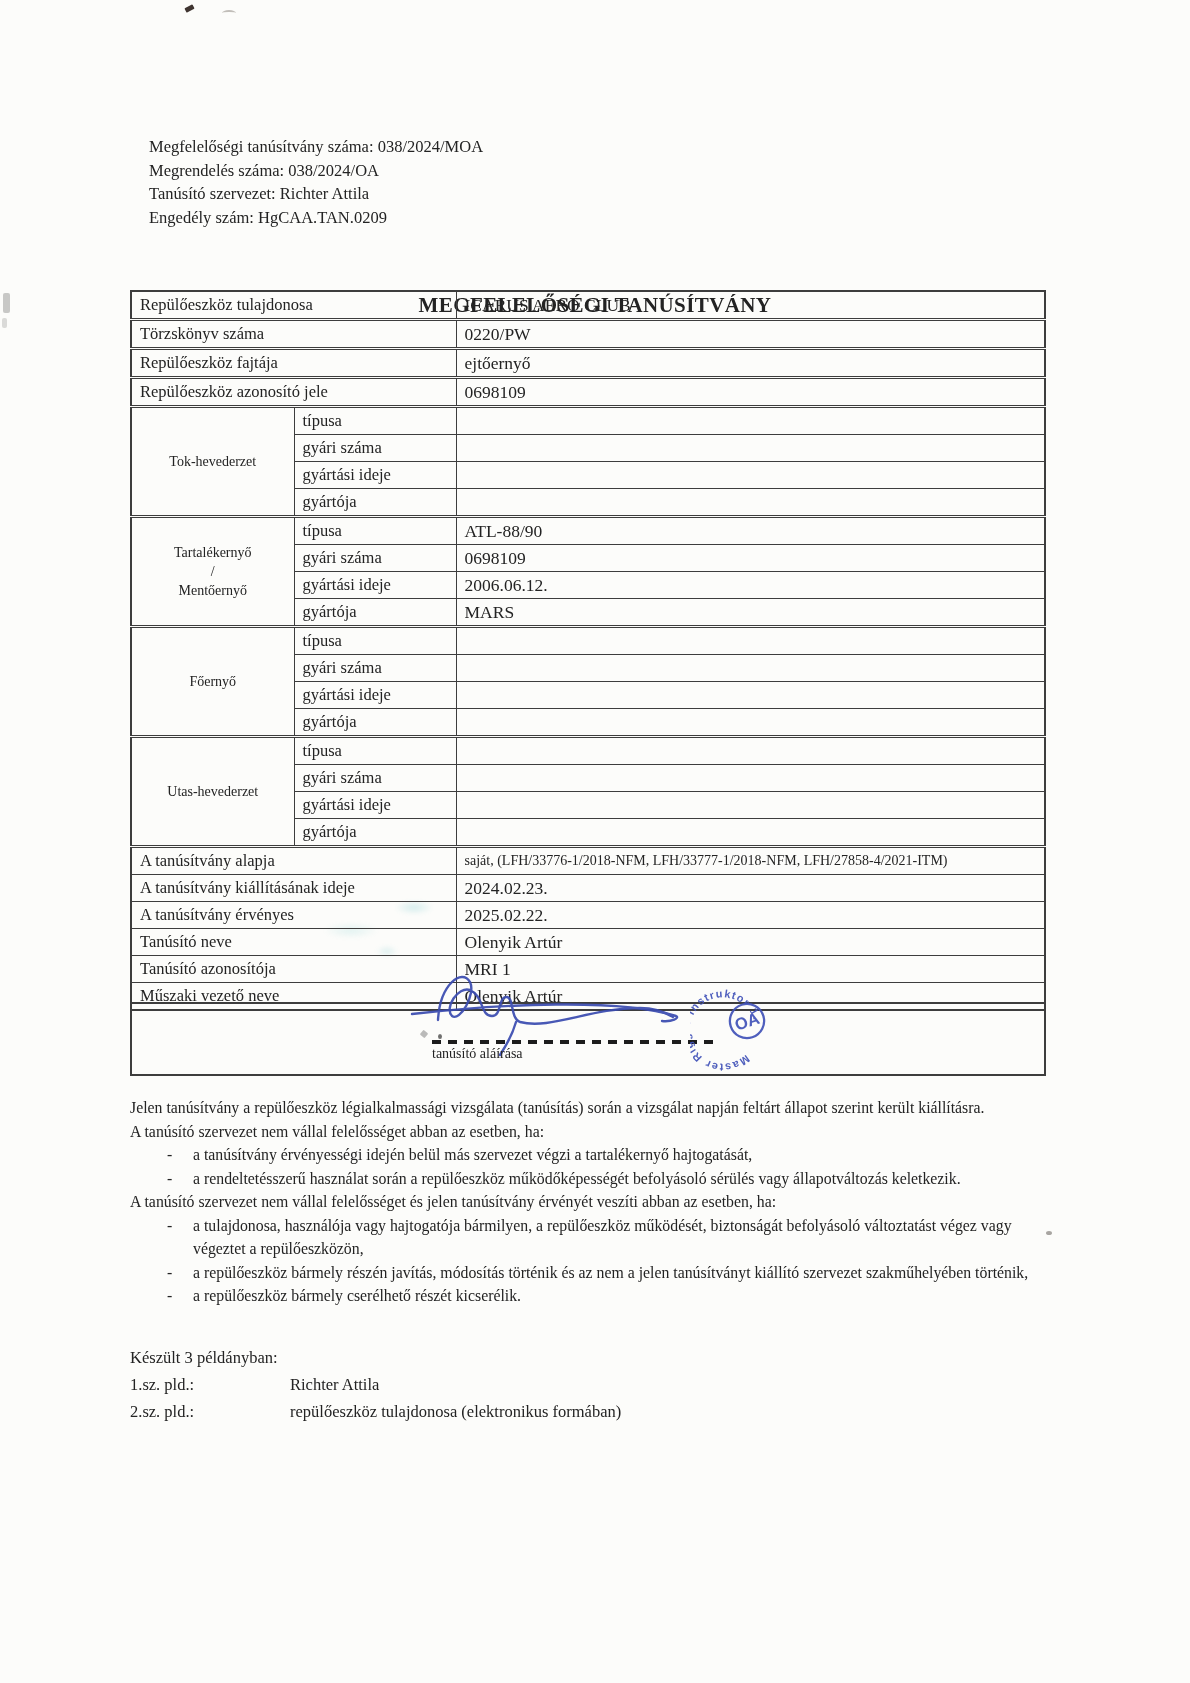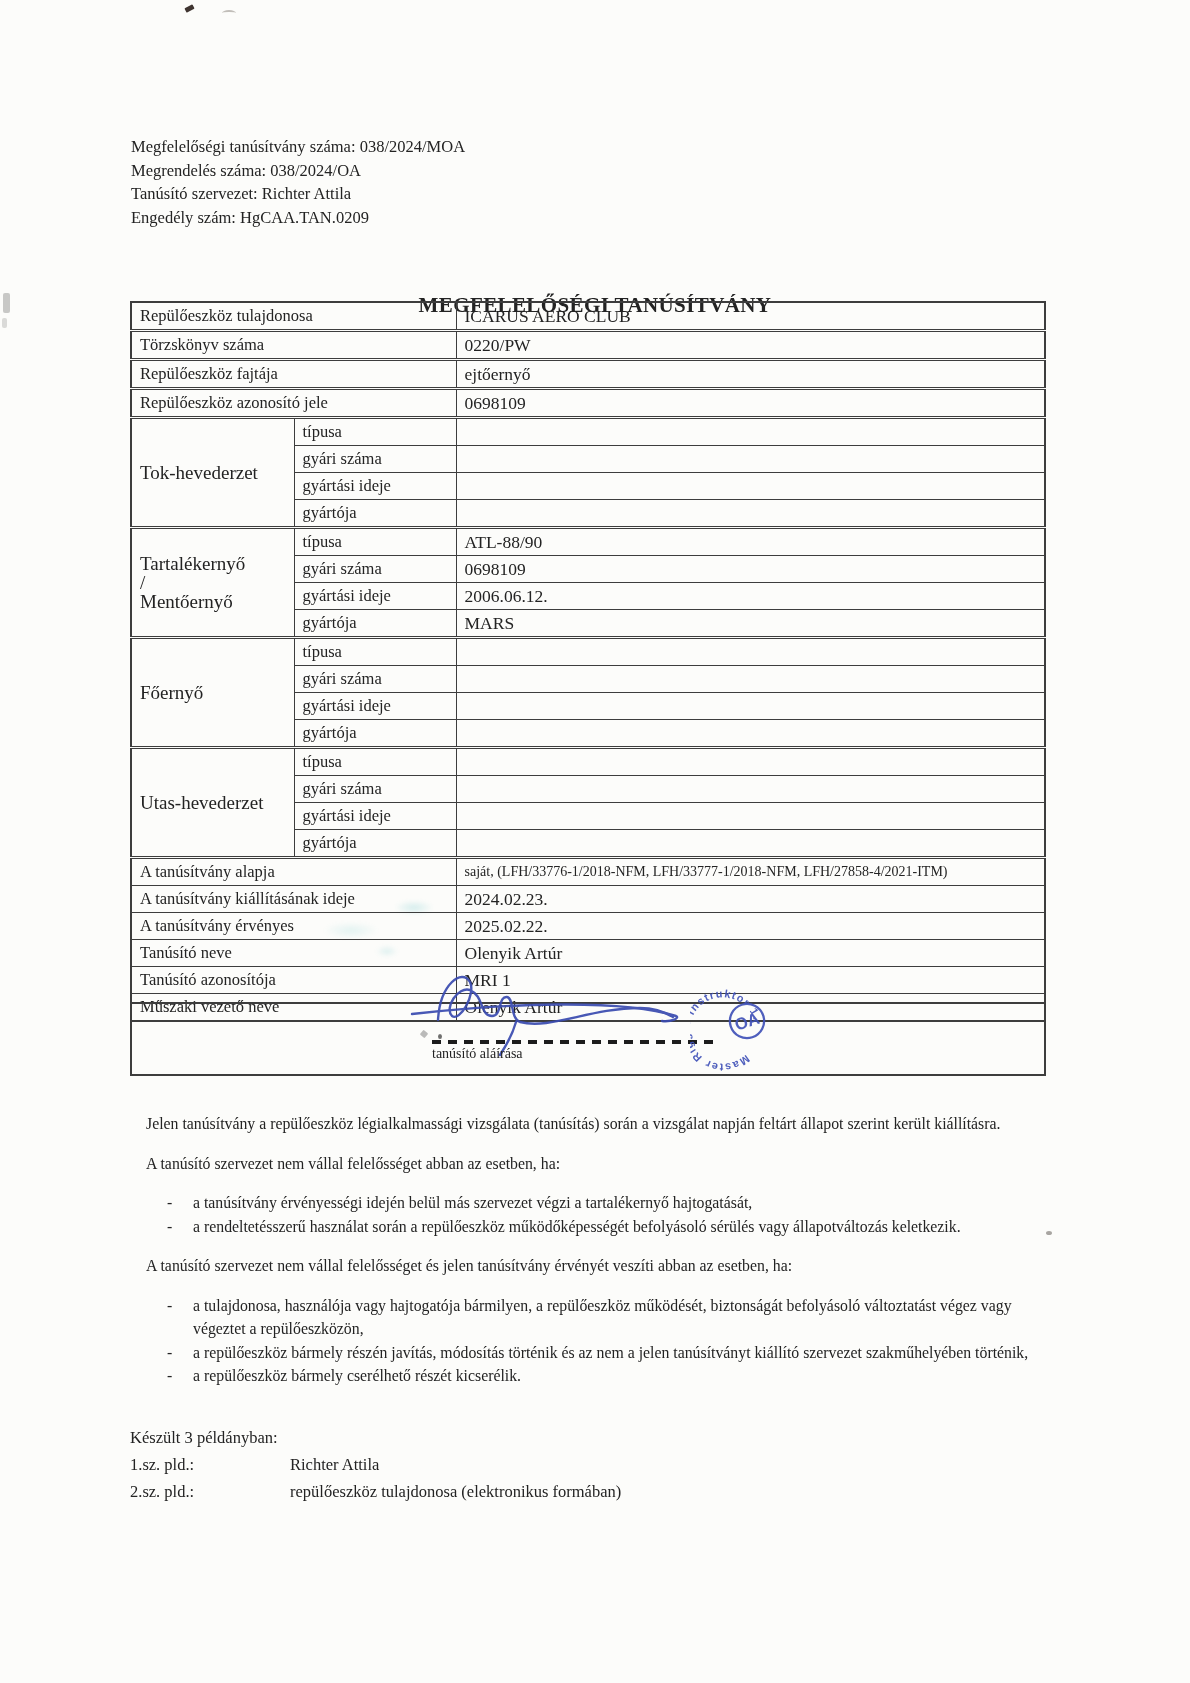--- a/index.html
+++ b/index.html
@@ -6,45 +6,45 @@
   body{
     width:1190px;height:1683px;position:relative;
     background:#fcfcfa;
     font-family:"Liberation Serif", serif;
     color:#232323;
     overflow:hidden;
   }
   .page{position:absolute;inset:0;}
 
   .header-block{position:absolute;left:131px;top:135px;font-size:16.5px;line-height:23.5px;}
-  .header-block div{white-space:nowrap;}
+  .header-block div{white-space:nowrap;margin-left:18px;}
 
   .doc-title{position:absolute;left:0;top:247px;width:100%;text-align:center;
     font-size:21px;font-weight:bold;letter-spacing:.4px;margin-top:46px;}
 
-  table.cert{position:absolute;left:130px;top:301px;width:916px;border-collapse:collapse;
+  table.cert{position:absolute;left:130px;top:290px;width:916px;border-collapse:collapse;
     border:2px solid #3d3d3d;table-layout:fixed;}
   table.cert td{border:1px solid #3d3d3d;height:24px;padding:1px 8px;vertical-align:middle;overflow:hidden;}
   table.cert tr.dbl > td{border-top:3px double #3d3d3d;}
   td.lbl{font-size:16.5px;}
   td.fld{font-size:16.5px;}
   td.val{font-size:17.5px;padding-left:12px;}
   td.small-val{font-size:14px;padding-left:42px;}
-  td.grp{text-align:left;font-size:19px;}
+  td.grp{text-align:center;font-size:14px;}
   .grpname span{display:block;line-height:19px;}
 
   .sigbox{position:absolute;left:130px;top:1002px;width:912px;height:70px;border:2px solid #3d3d3d;background:transparent;}
   .sig-svg{position:absolute;left:410px;top:962px;pointer-events:none;}
   .dash-line{position:absolute;left:432px;top:1040px;width:286px;height:3.6px;
     background:repeating-linear-gradient(90deg,#1c1c1c 0 9px,transparent 9px 16px);}
   .sig-caption{position:absolute;left:432px;top:1046px;width:286px;text-align:left;font-size:14px;}
   .stamp{position:absolute;left:690px;top:964px;width:114px;height:114px;opacity:.92;pointer-events:none;}
 
   .bodytext{position:absolute;left:130px;top:1096px;width:936px;font-size:15.8px;line-height:23.5px;}
-  .bodytext p{margin:16px;}
+  .bodytext p{margin:0;}
   .mt1{margin-top:24px;}
   .mt2{margin-top:20px;}
   .item{display:flex;}
   .item .m{width:26px;margin-left:37px;flex:none;}
   .item .t{flex:1;}
   .copies{margin-top:36px;font-size:16.5px;line-height:27px;}
   .copy-row{display:flex;}
   .copy-label{width:160px;flex:none;}
 
   

